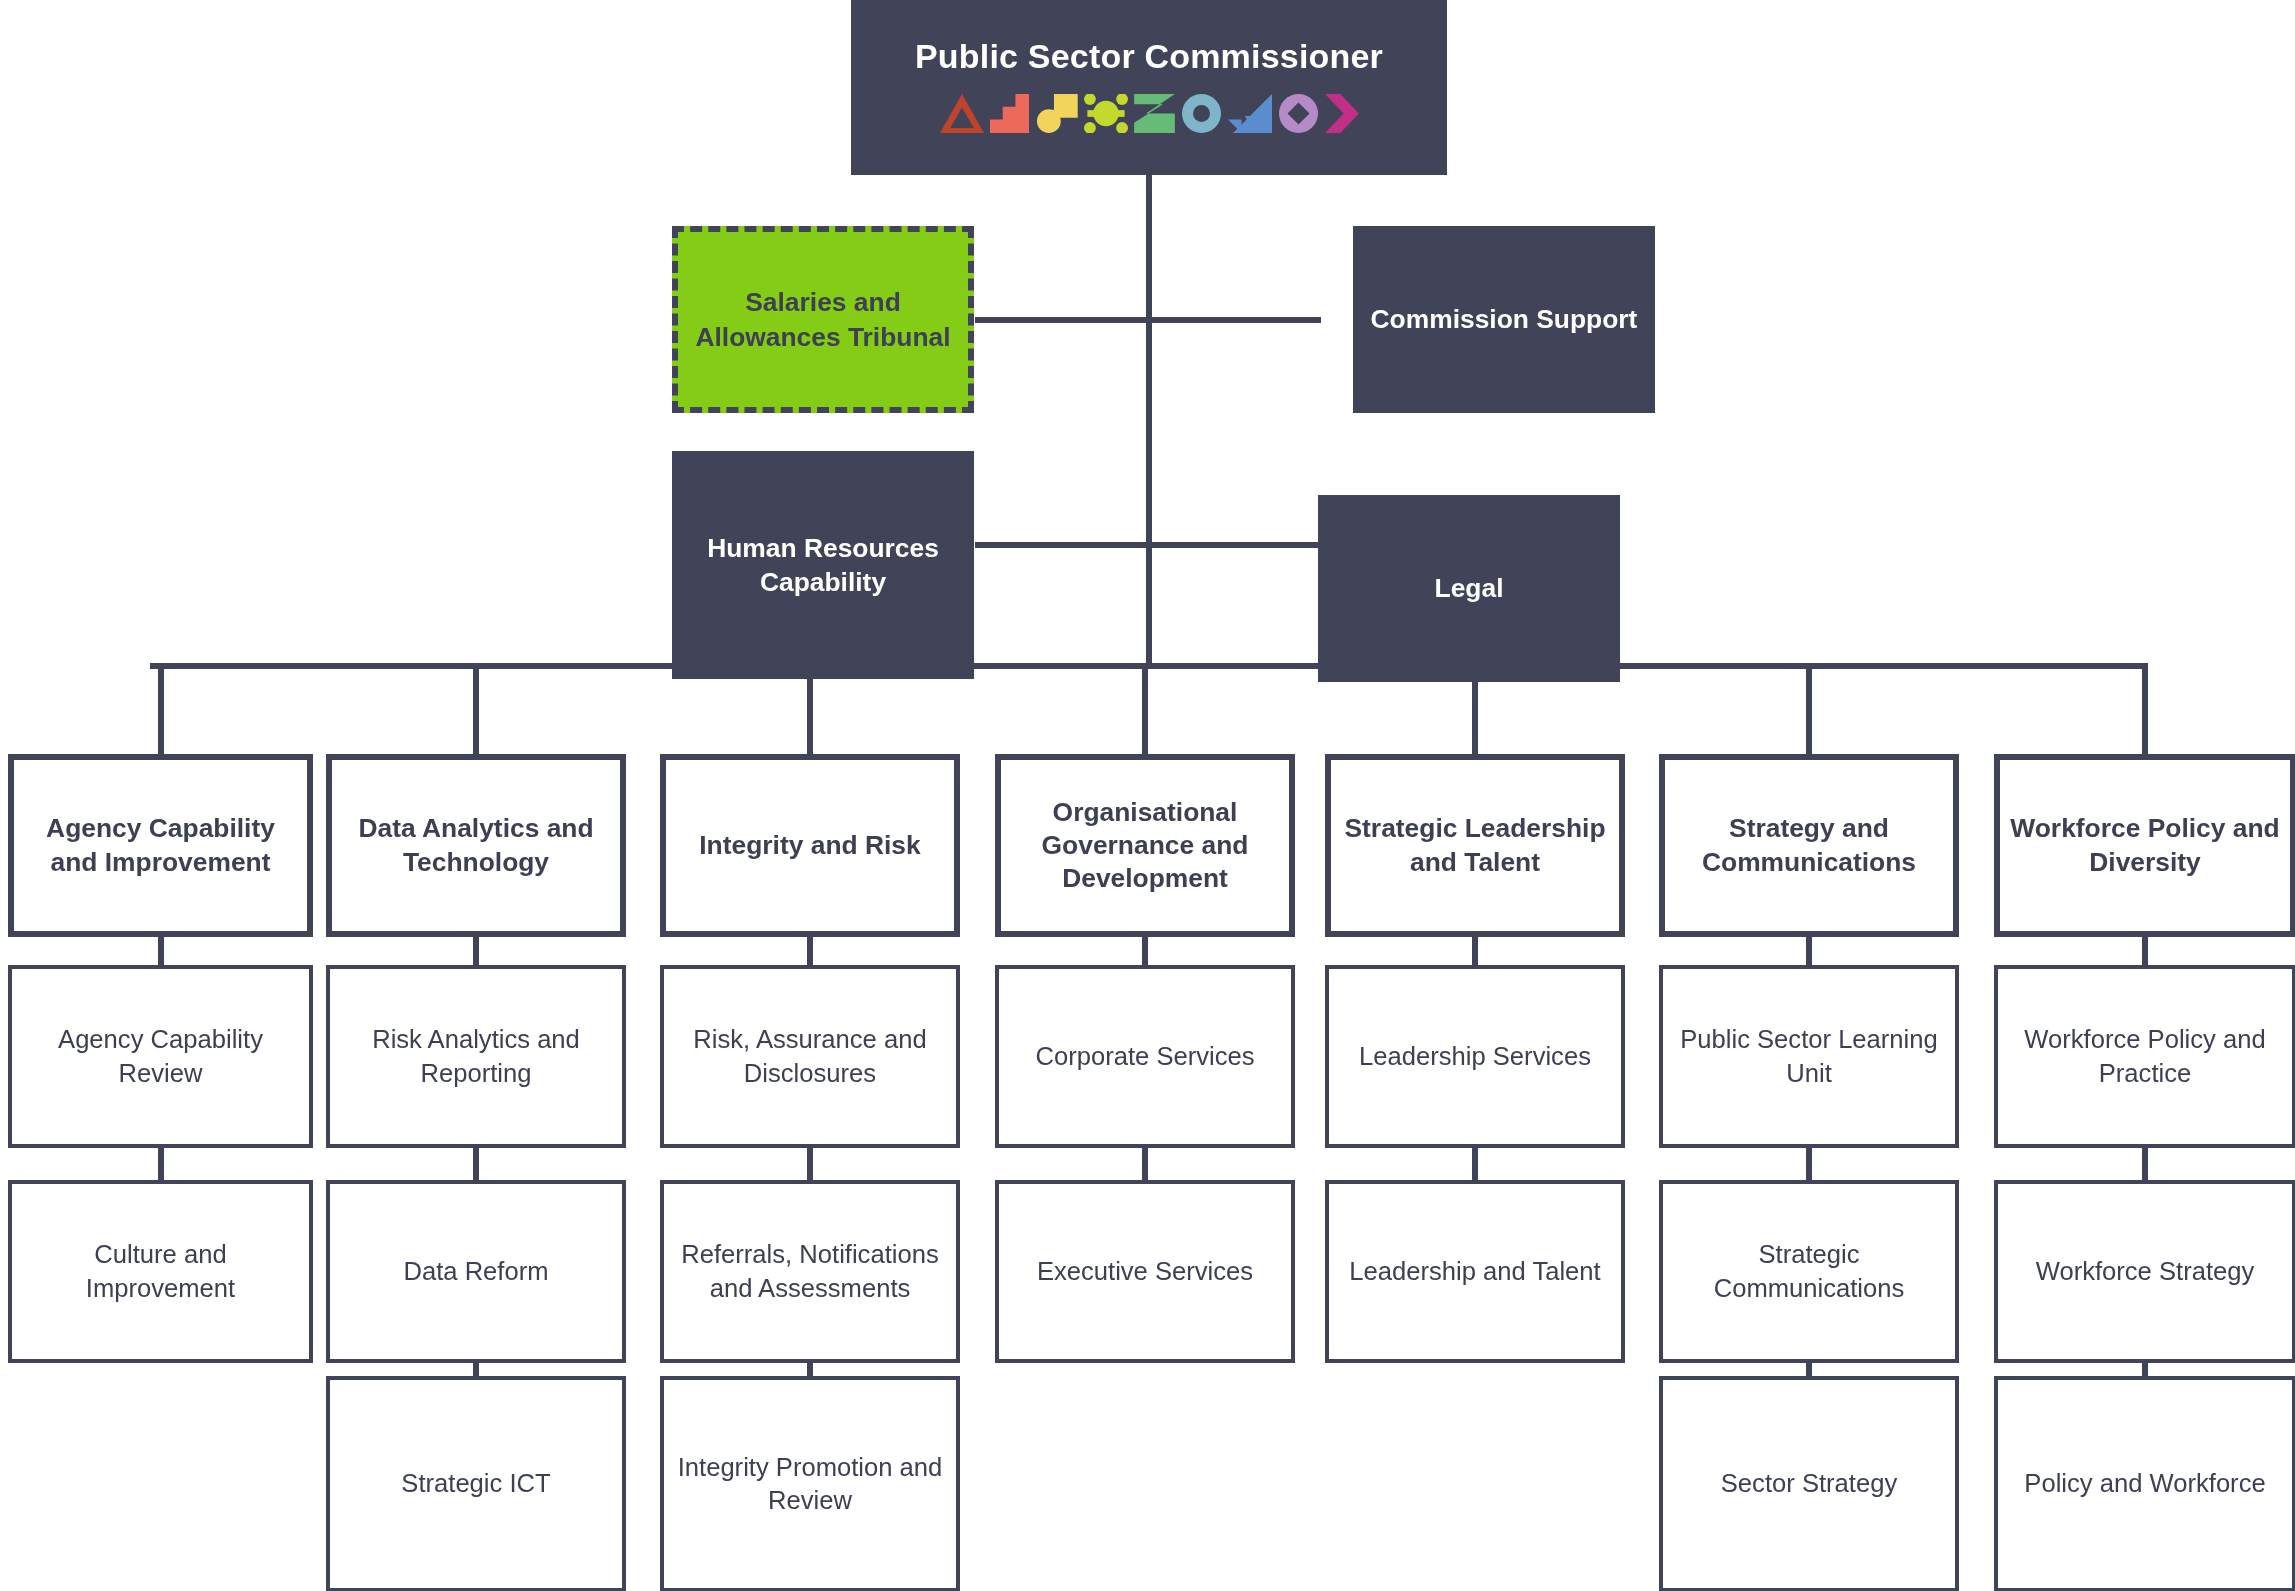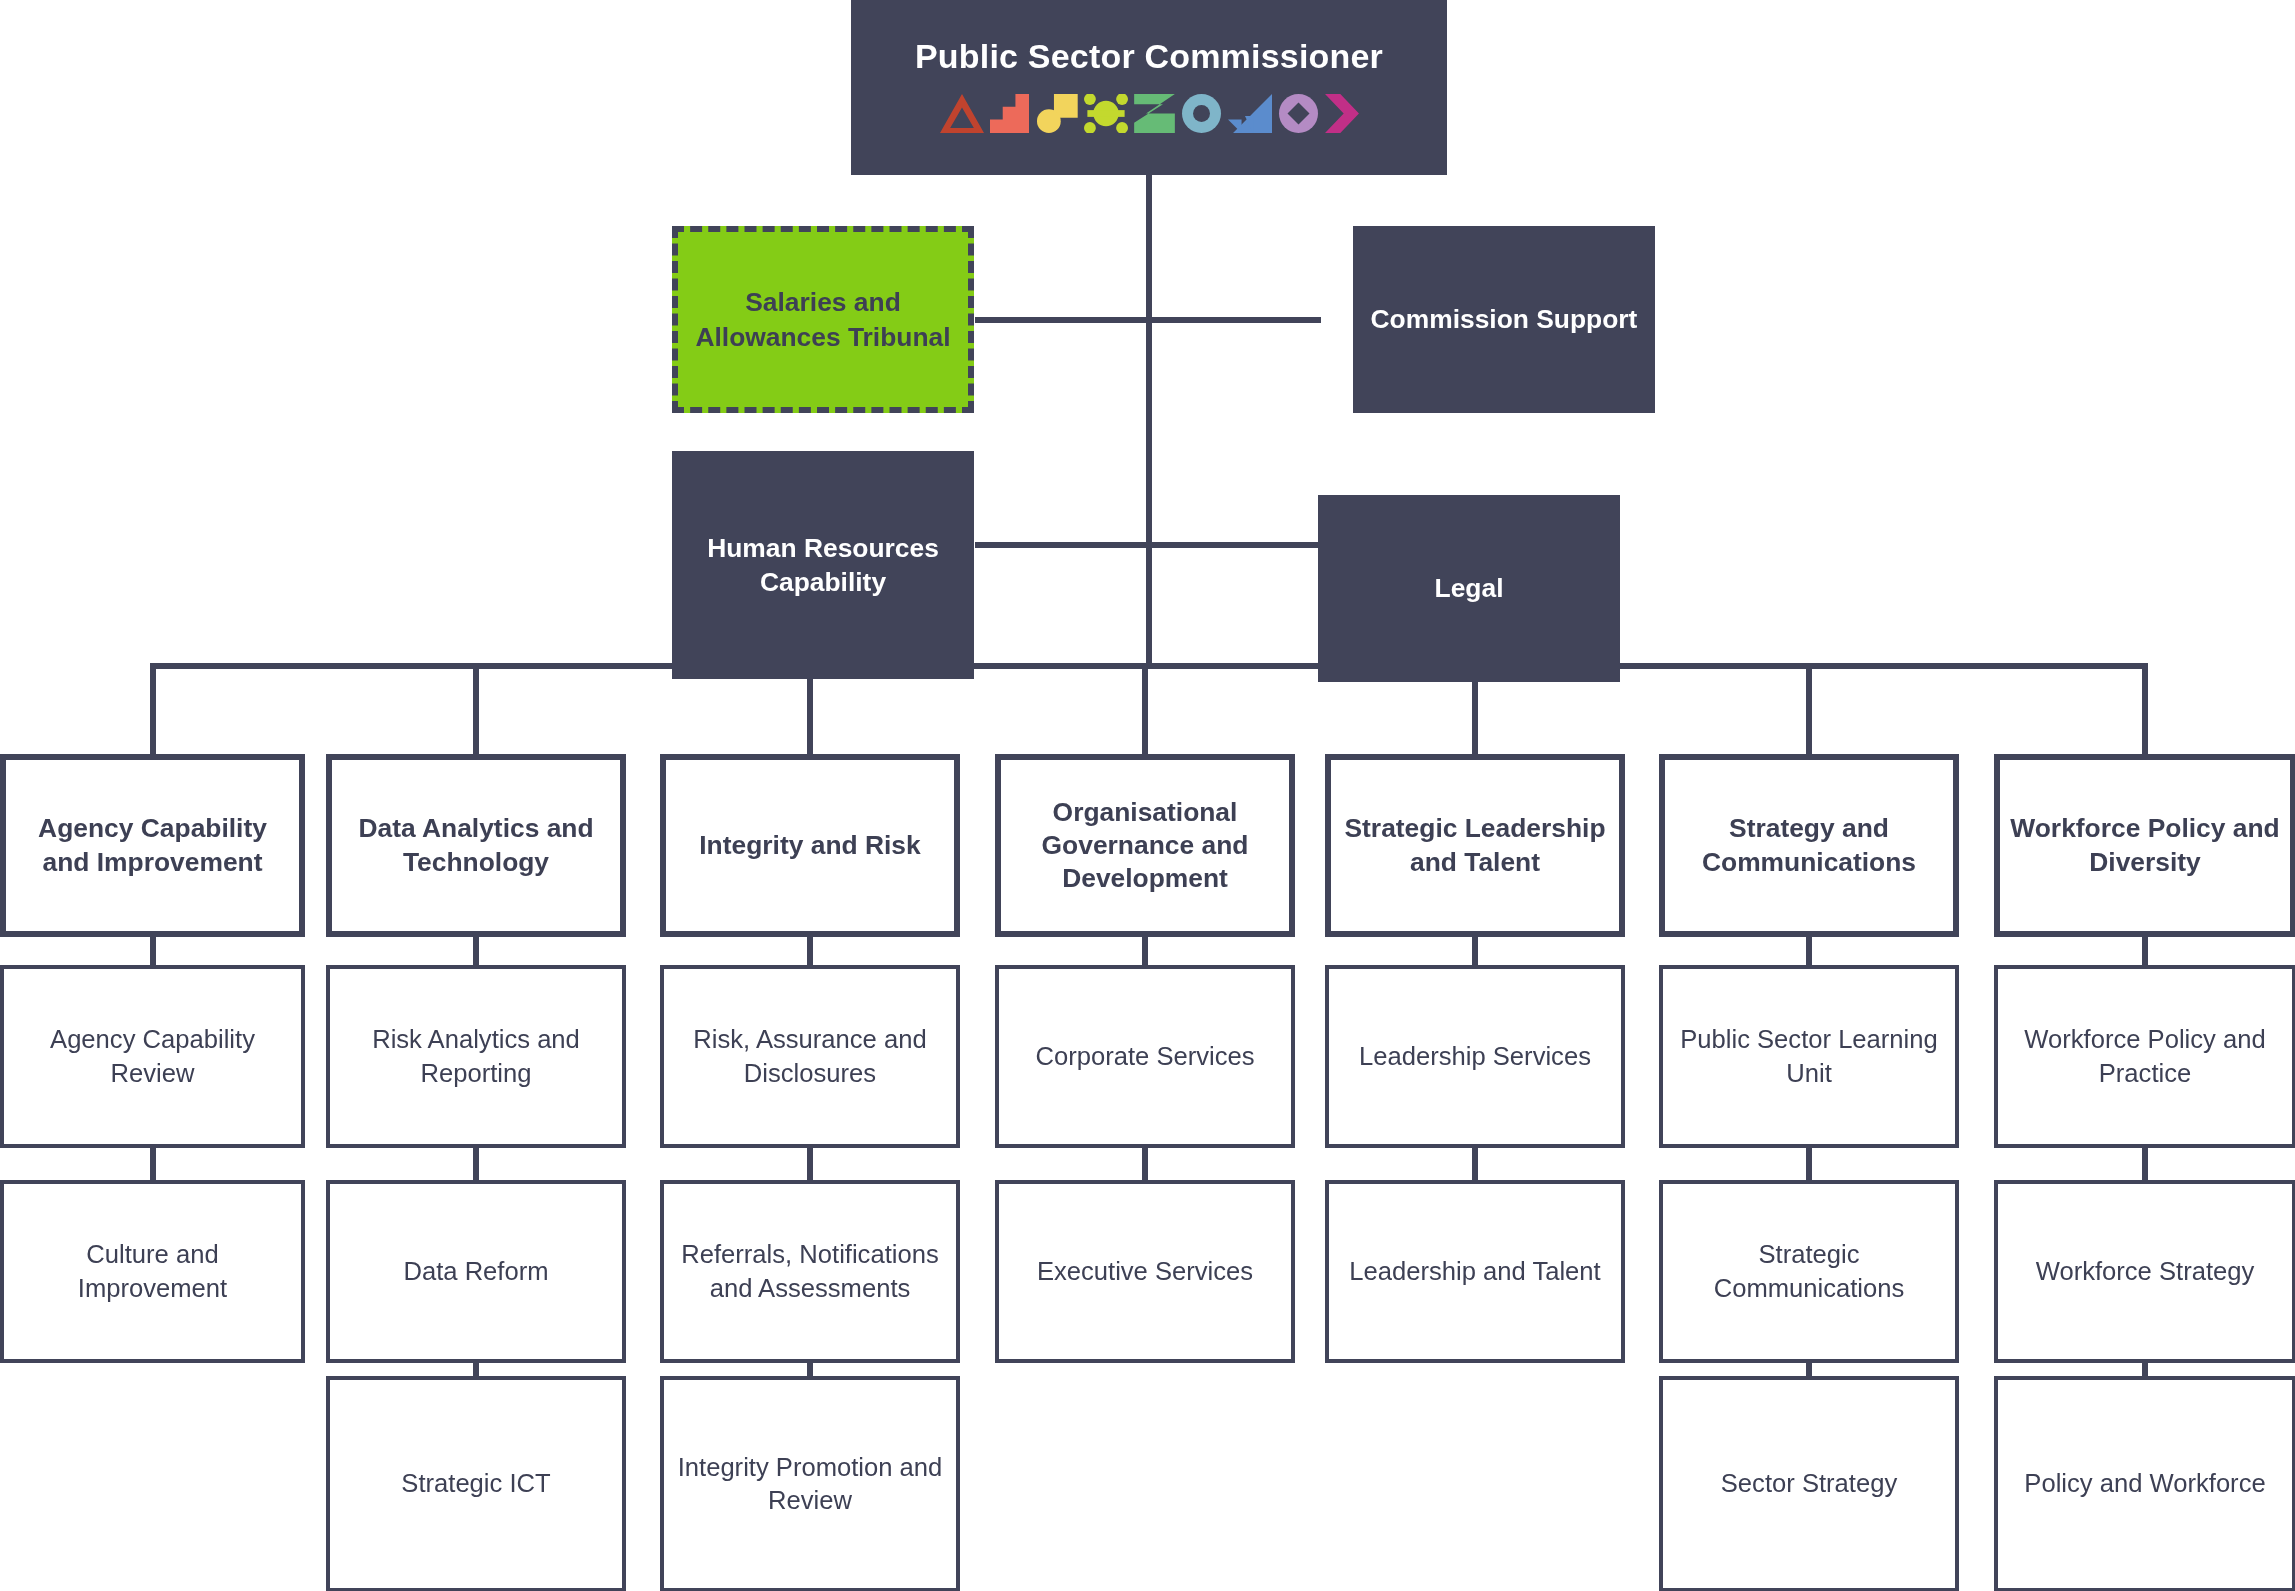--- a/index.html
+++ b/index.html
@@ -189,21 +189,21 @@
     <span>Commission Support</span>
   </div>
   <div id="hr-capability-box" class="box filled">
     <span>Human Resources Capability</span>
   </div>
   <div id="legal-box" class="box filled">
     <span>Legal</span>
   </div>
 
   <div id="columns">
-      <div class="col" style="left: 0px; width: 305px; height: 1592px;">
+      <div class="col" style="left: 8px; width: 305px; height: 1592px;">
         <div class="drop d0"></div>
         <div class="box outlined division">
           <span>Agency Capability and Improvement</span>
         </div>
         <div class="drop d1"></div>
         <div class="box outlined-thin unit lvl1">
           <span>Agency Capability Review</span>
         </div>
         <div class="drop d2"></div>
         <div class="box outlined-thin unit lvl2">

